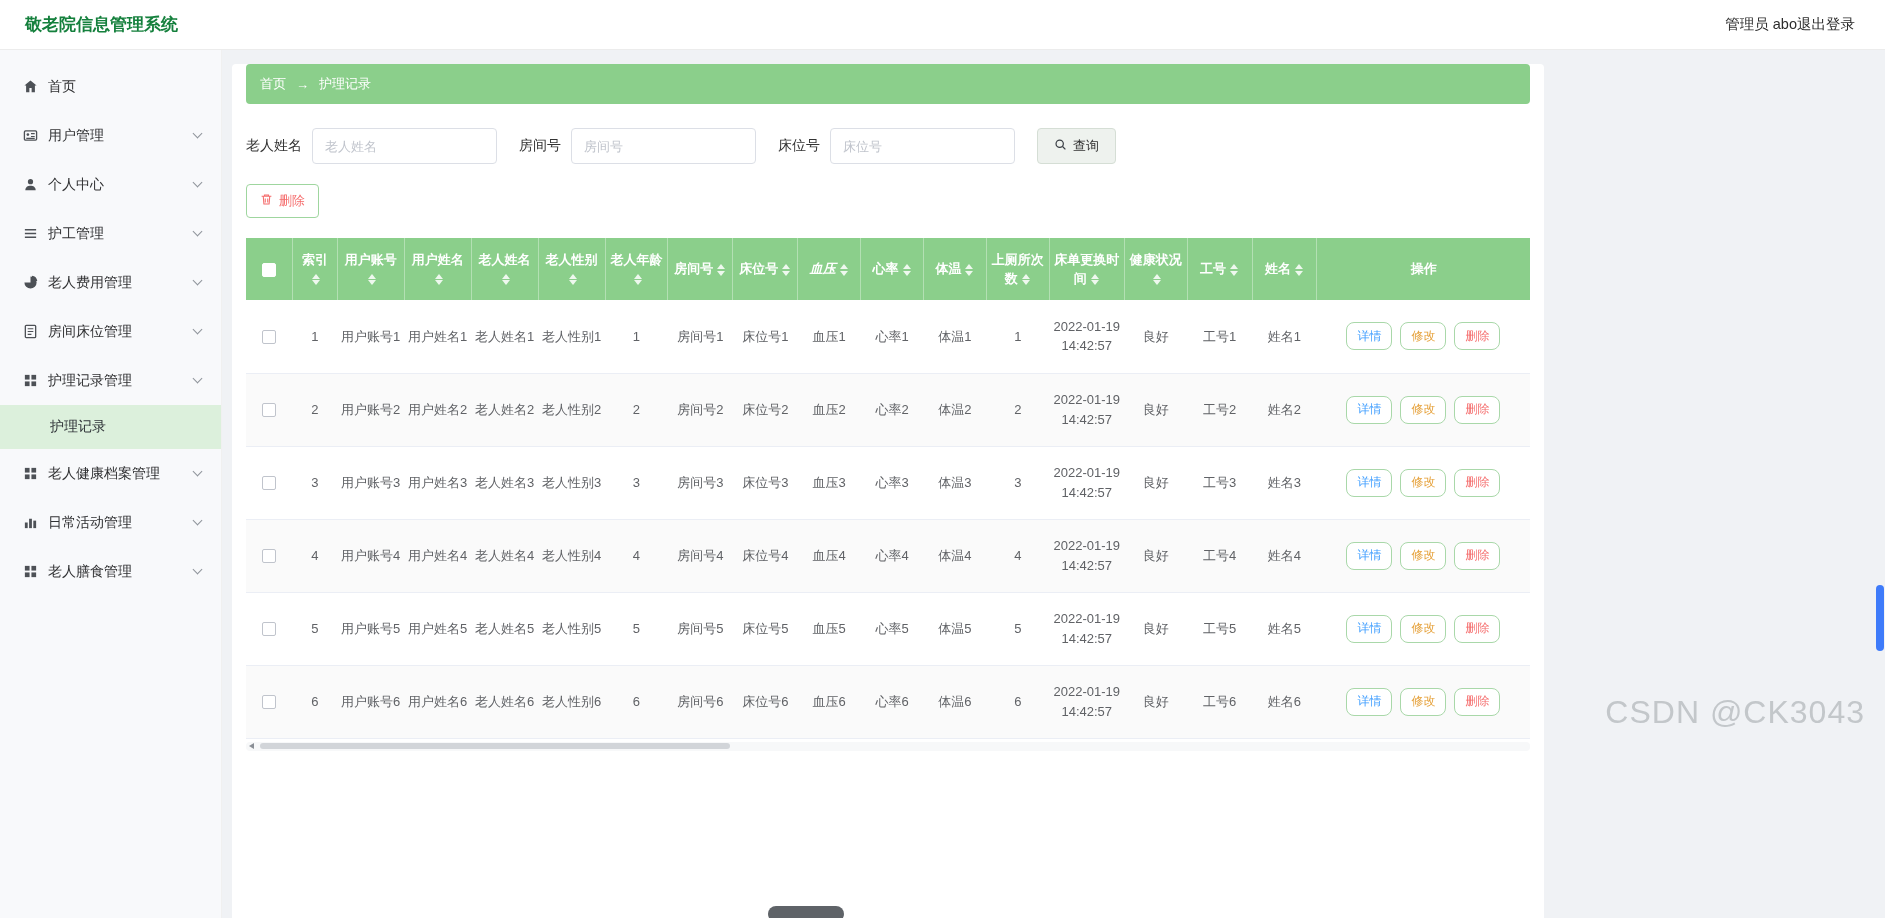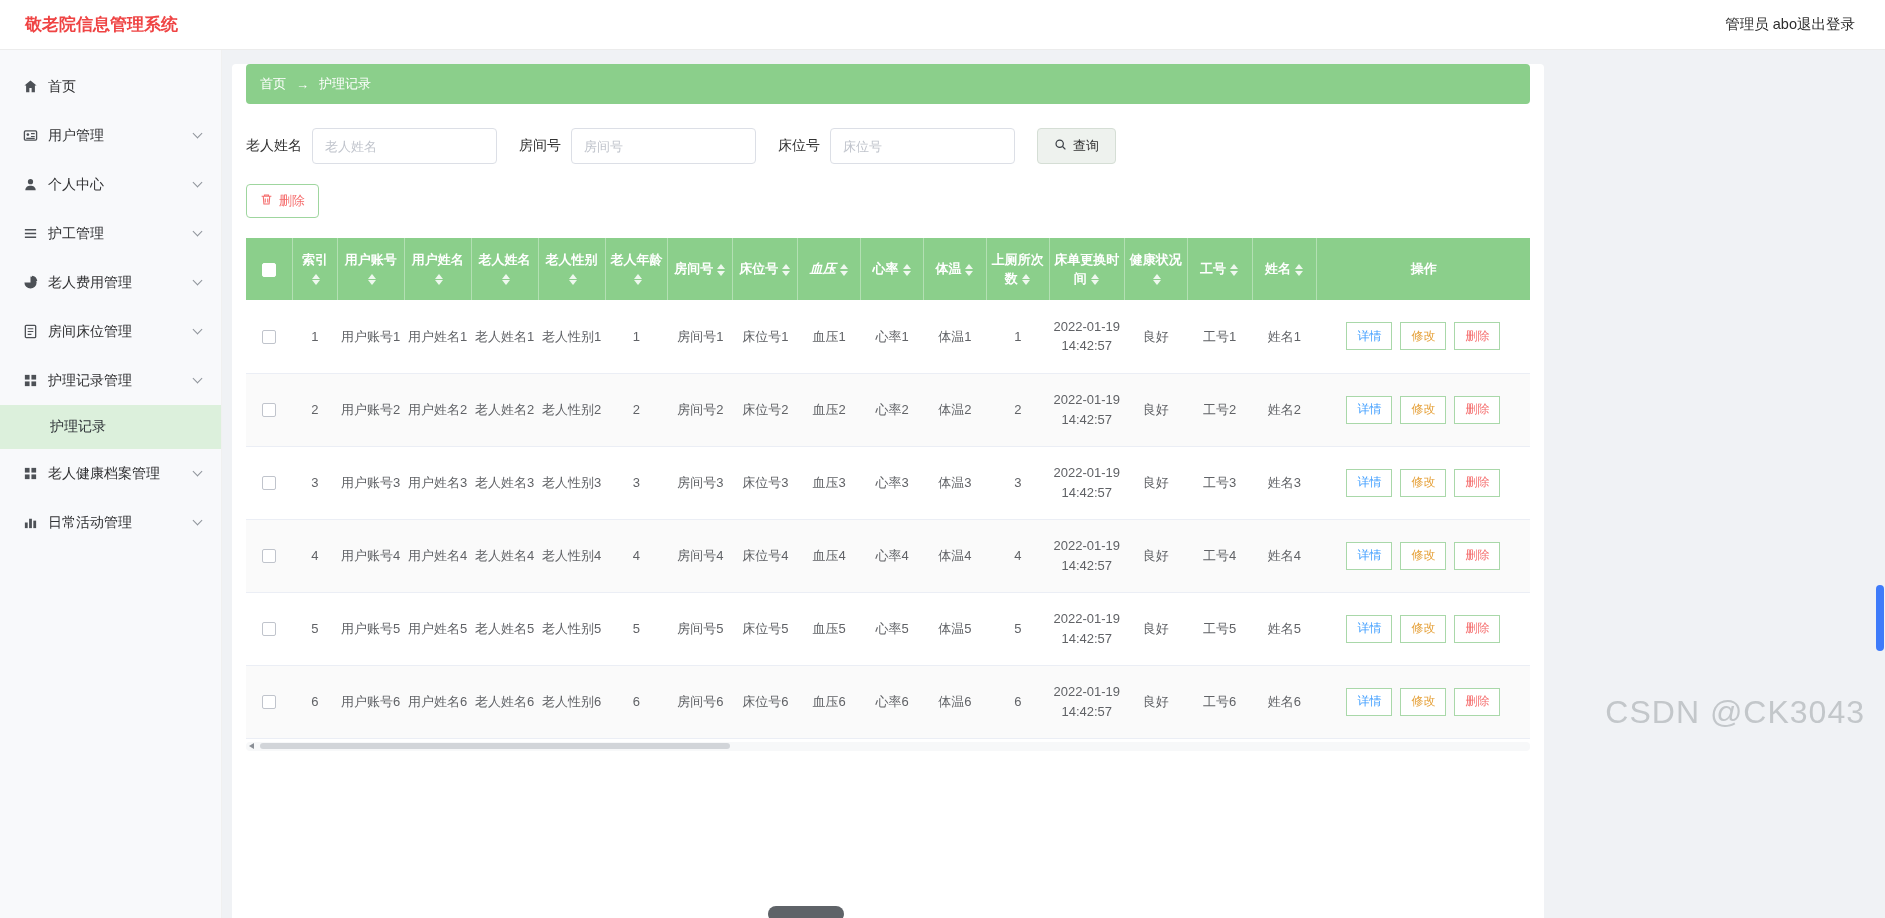--- a/index.html
+++ b/index.html
@@ -10,21 +10,21 @@
   }
   :root{
     --green:#8bcf8b; --blue:#409eff; --orange:#e6a23c; --red:#f56c6c;
   }
   
   .topbar{
     height:50px; background:#fff; border-bottom:1px solid #ececec;
     display:flex; align-items:center; justify-content:space-between;
     padding:0 30px 0 25px; position:relative; z-index:3;
   }
-  .app-title{ font-size:17px; font-weight:bold; color:#ef4444; }
+  .app-title{ font-size:17px; font-weight:bold; color:#15803d; }
   .topbar-right{ display:flex; align-items:center; font-size:14.5px; color:#2b2b2b; }
   .logout-link{ cursor:pointer; text-decoration:none; color:#2b2b2b; }
   
   .layout{ display:flex; height:868px; }
   .sidebar{
     width:222px; flex-shrink:0; background:#f8f9fb; border-right:1px solid #f0f0f0;
     padding-top:12px; overflow:hidden;
   }
   .side-item{
     height:49px; display:flex; align-items:center; gap:10px;
@@ -97,21 +97,21 @@
   }
   tbody tr:nth-child(even){ background:#fafafa; }
   td.break{ word-break:break-all; }
   .cb{
     display:inline-block; width:14px; height:14px; background:#fff;
     border:1px solid #c0c4cc; border-radius:2px; vertical-align:middle; cursor:pointer;
   }
   .cb-header{ border-color:#fff; background:#fff; }
   .act-btn{
     height:28px; padding:0 10px; margin:0 4px; background:#fff;
-    border:1px solid #a9d8a9; border-radius:0; font-size:12px; cursor:pointer;
+    border:1px solid #a9d8a9; border-radius:8px; font-size:12px; cursor:pointer;
     font-family:inherit;
   }
   .act-detail{ color:var(--blue); }
   .act-edit{ color:var(--orange); }
   .act-del{ color:var(--red); }
   
   .h-scrollbar{
     width:1284px; height:9px; margin-top:3px; background:#f7f8f9;
     position:relative; border-radius:4px;
   }
@@ -241,20 +241,32 @@
       </div>
       <div class="side-item">
         <span class="side-icon">
           <svg viewBox="0 0 16 16" width="15" height="15">
             <rect x="2" y="8" width="3" height="6" fill="#4d5156"></rect>
             <rect x="6.5" y="4" width="3" height="10" fill="#4d5156"></rect>
             <rect x="11" y="6" width="3" height="8" fill="#4d5156"></rect>
           </svg>
         </span>
         <span class="side-label">日常活动管理</span>
+        <span class="chevron"></span>
+      </div>
+      <div class="side-item">
+        <span class="side-icon">
+          <svg viewBox="0 0 16 16" width="15" height="15">
+            <rect x="2" y="2" width="5" height="5" fill="#4d5156"></rect>
+            <rect x="9" y="2" width="5" height="5" fill="#4d5156"></rect>
+            <rect x="2" y="9" width="5" height="5" fill="#4d5156"></rect>
+            <rect x="9" y="9" width="5" height="5" fill="#4d5156"></rect>
+          </svg>
+        </span>
+        <span class="side-label">老人膳食管理</span>
         <span class="chevron"></span>
       </div>
     </aside>
 
   <main class="main">
     <div class="panel">
 
       <div class="breadcrumb">
         <span class="crumb link">首页</span>
         <span class="crumb">→</span>

